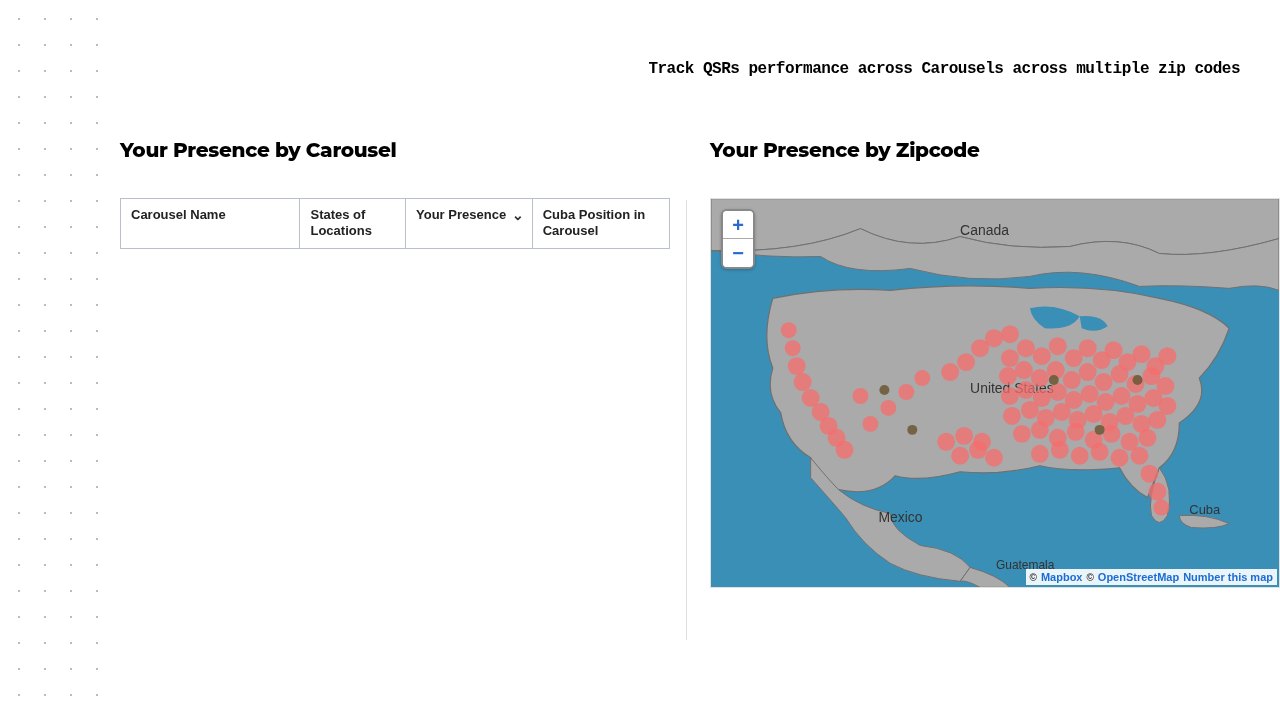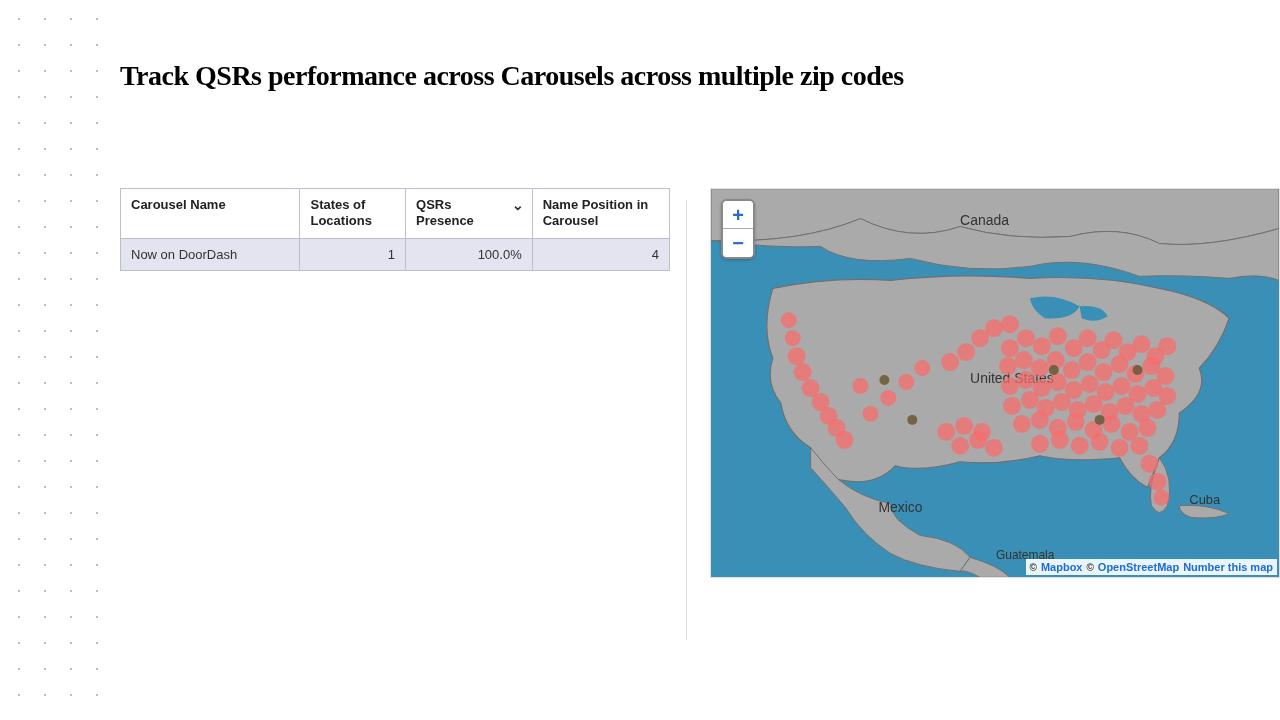--- a/index.html
+++ b/index.html
@@ -10,24 +10,24 @@
     background-size: 26px 26px;
     background-position: 6px 6px;
     opacity: 0.7;
   }
   .page {
     position: relative;
     padding: 60px 40px 40px 120px;
     width: 1280px;
   }
   h1 {
-    font-family: Liberation Serif, serif;
-    font-size: 28px;
+    font-family: Liberation Mono, monospace;
+    font-size: 16px;
     font-weight: 800;
-    text-align: left;
+    text-align: right;
     letter-spacing: -0.5px;
     margin-bottom: 60px;
     color: #000;
   }
   .cols {
     display: flex;
     gap: 40px;
   }
   .col-left { flex: 0 0 550px; }
   .col-right { flex: 1; }
@@ -109,45 +109,41 @@
 
 <div class="dots"></div>
 
 <div class="page">
   <h1>Track QSRs performance across Carousels across multiple zip codes</h1>
 
   <div class="divider"></div>
 
   <div class="cols">
     <div class="col-left">
+      <h2>Your Presence by Carousel</h2>
 
       <table class="carousel-table">
         <thead>
           <tr>
             <th style="width:170px">Carousel Name</th>
             <th style="width:100px">States of Locations</th>
             <th class="th-sort" style="width:120px">
-              <span>QSRs Presence</span>
+              <span>Your Presence</span>
               <span class="chevron">⌄</span>
             </th>
-            <th style="width:130px">Name Position in Carousel</th>
+            <th style="width:130px">Cuba Position in Carousel</th>
           </tr>
         </thead>
         <tbody>
-          <tr class="alt">
-            <td>Now on DoorDash</td>
-            <td class="num">1</td>
-            <td class="num">100.0%</td>
-            <td class="num">4</td>
-          </tr>
         </tbody>
       </table>
     </div>
 
     <div class="col-right">
+      <h2>Your Presence by Zipcode</h2>
 
       <div class="map-wrap">
         <svg class="map-svg" viewBox="0 0 570 390" preserveAspectRatio="xMidYMid slice">
           <rect x="0" y="0" width="570" height="390" fill="#3a8fb7"></rect>
 
           <path d="M0 0 L570 0 L570 40 Q500 60 450 55 Q410 35 360 48 Q300 52 250 38 Q200 55 150 30 Q90 55 0 52 Z" fill="#aaaaaa" stroke="#707070" stroke-width="1"></path>
           <path d="M0 52 Q60 60 110 58 Q140 78 200 70 Q260 86 320 78 Q370 66 430 88 Q470 86 520 90 Q550 84 570 92 L570 40 Q500 60 450 55 Q410 35 360 48 Q300 52 250 38 Q200 55 150 30 Q90 55 0 52 Z" fill="#aaaaaa" stroke="#707070" stroke-width="1"></path>
 
           <path d="M62 100 Q120 88 180 92 Q250 84 320 90 Q390 86 450 100 Q500 110 520 130 Q510 160 490 180 Q500 205 470 225 Q470 255 450 270 L438 300 Q420 290 410 270 Q360 275 330 268 Q290 278 250 274 Q210 285 185 278 Q165 300 128 292 Q110 282 100 260 Q75 245 70 215 Q54 195 62 170 Q50 140 62 100 Z" fill="#aaaaaa" stroke="#707070" stroke-width="1.2"></path>
 

